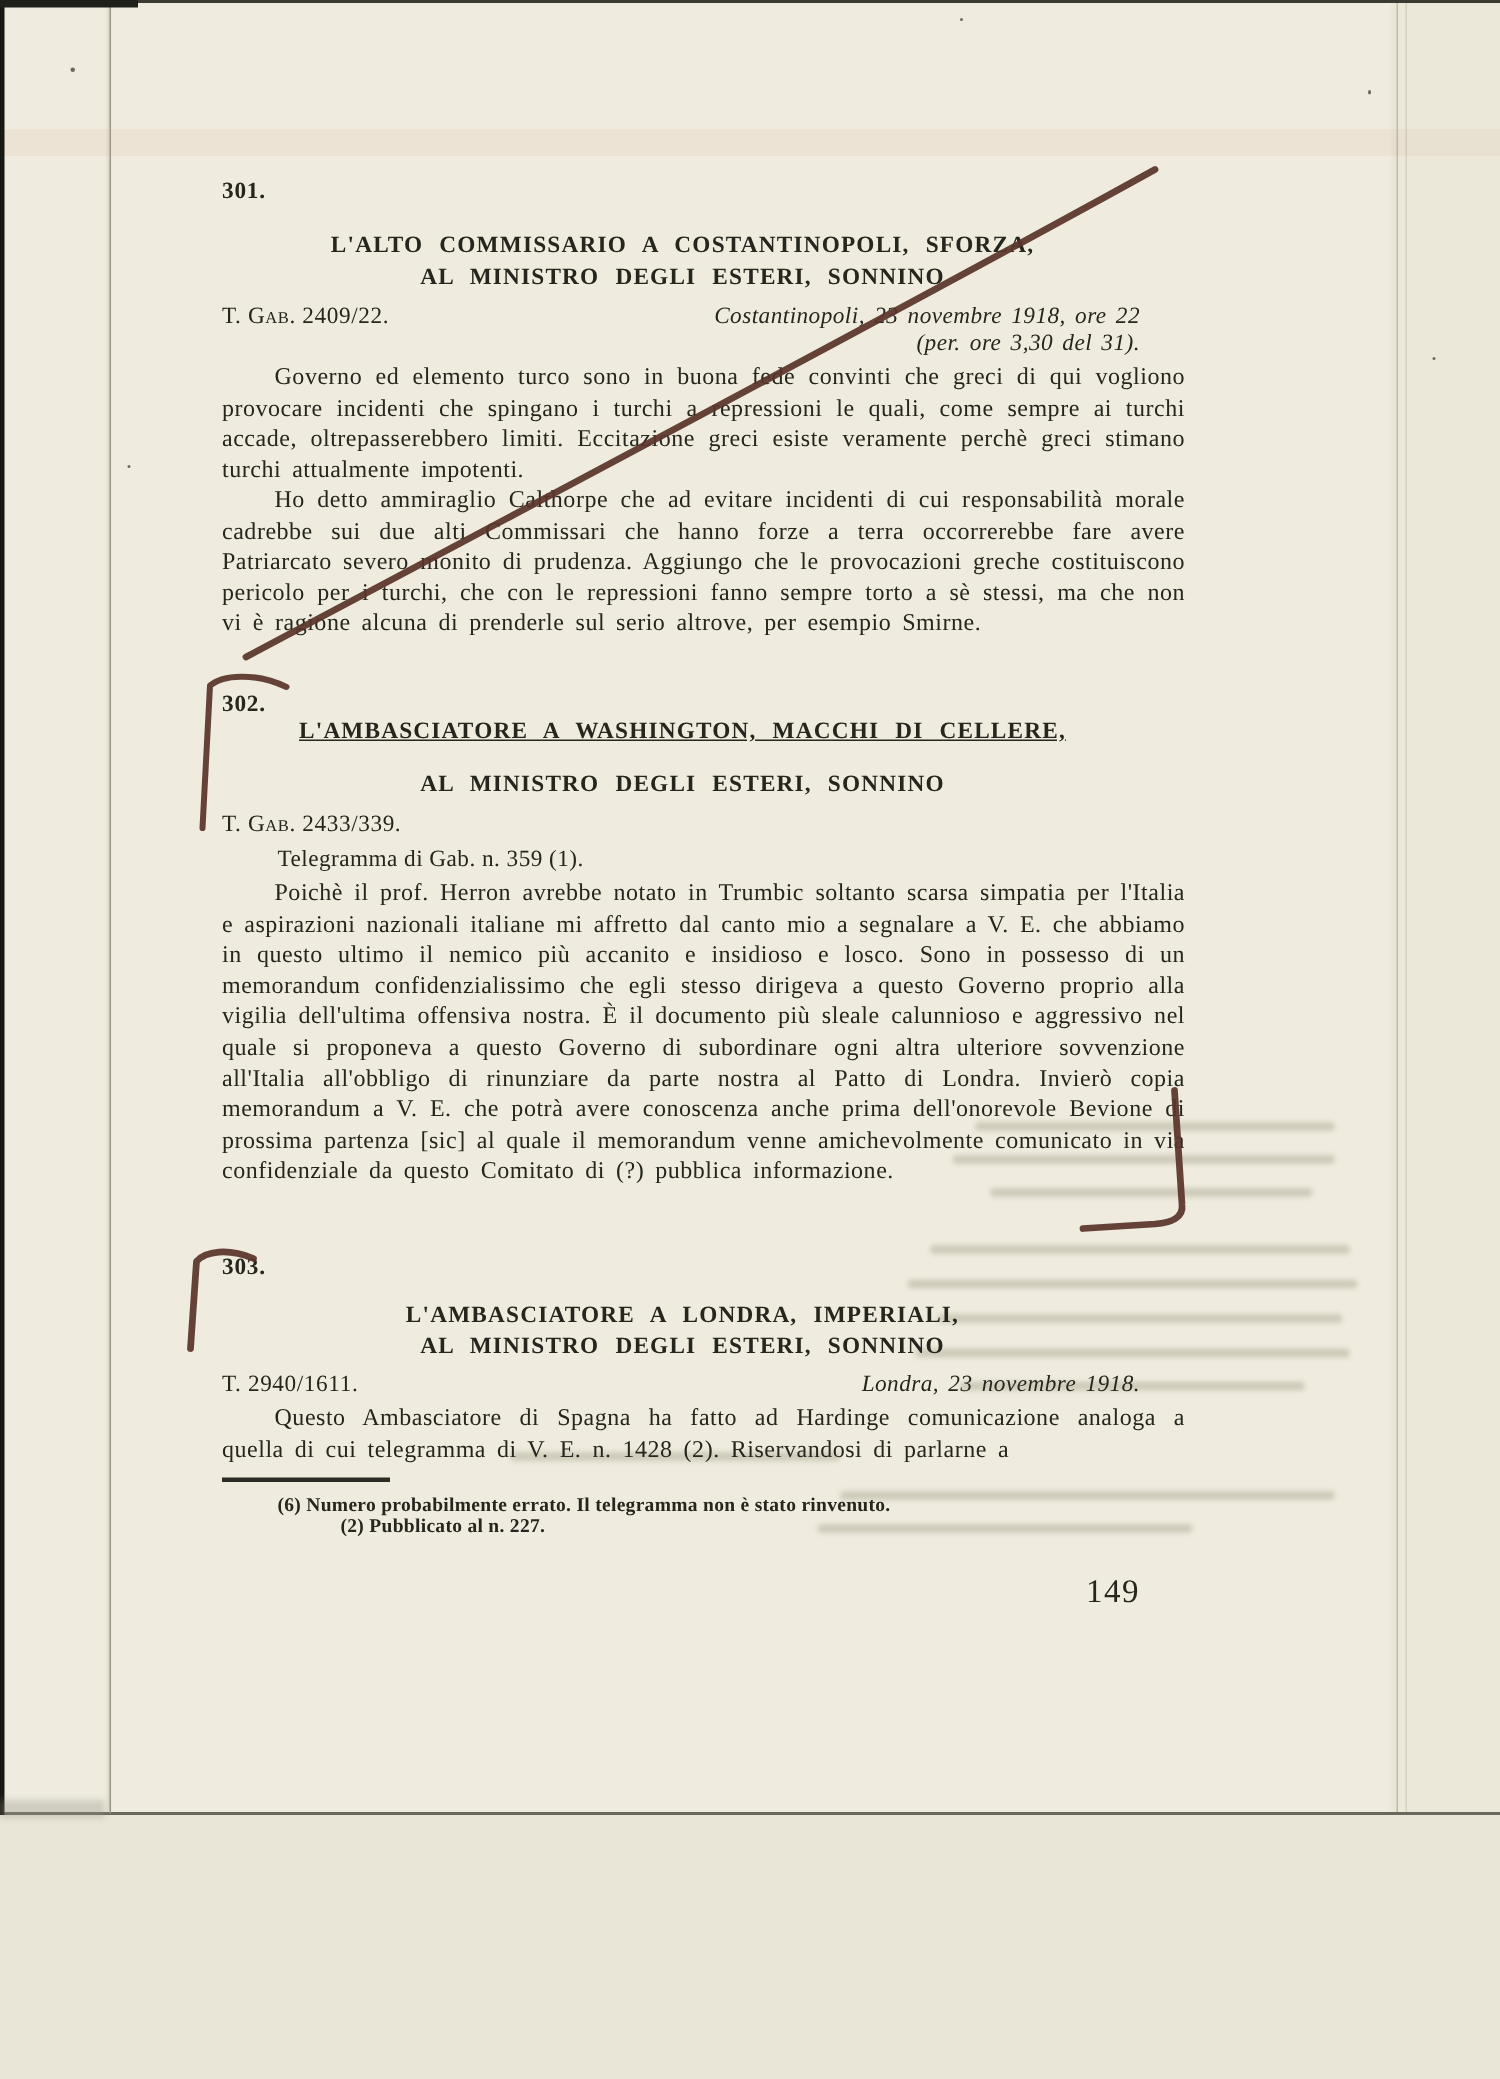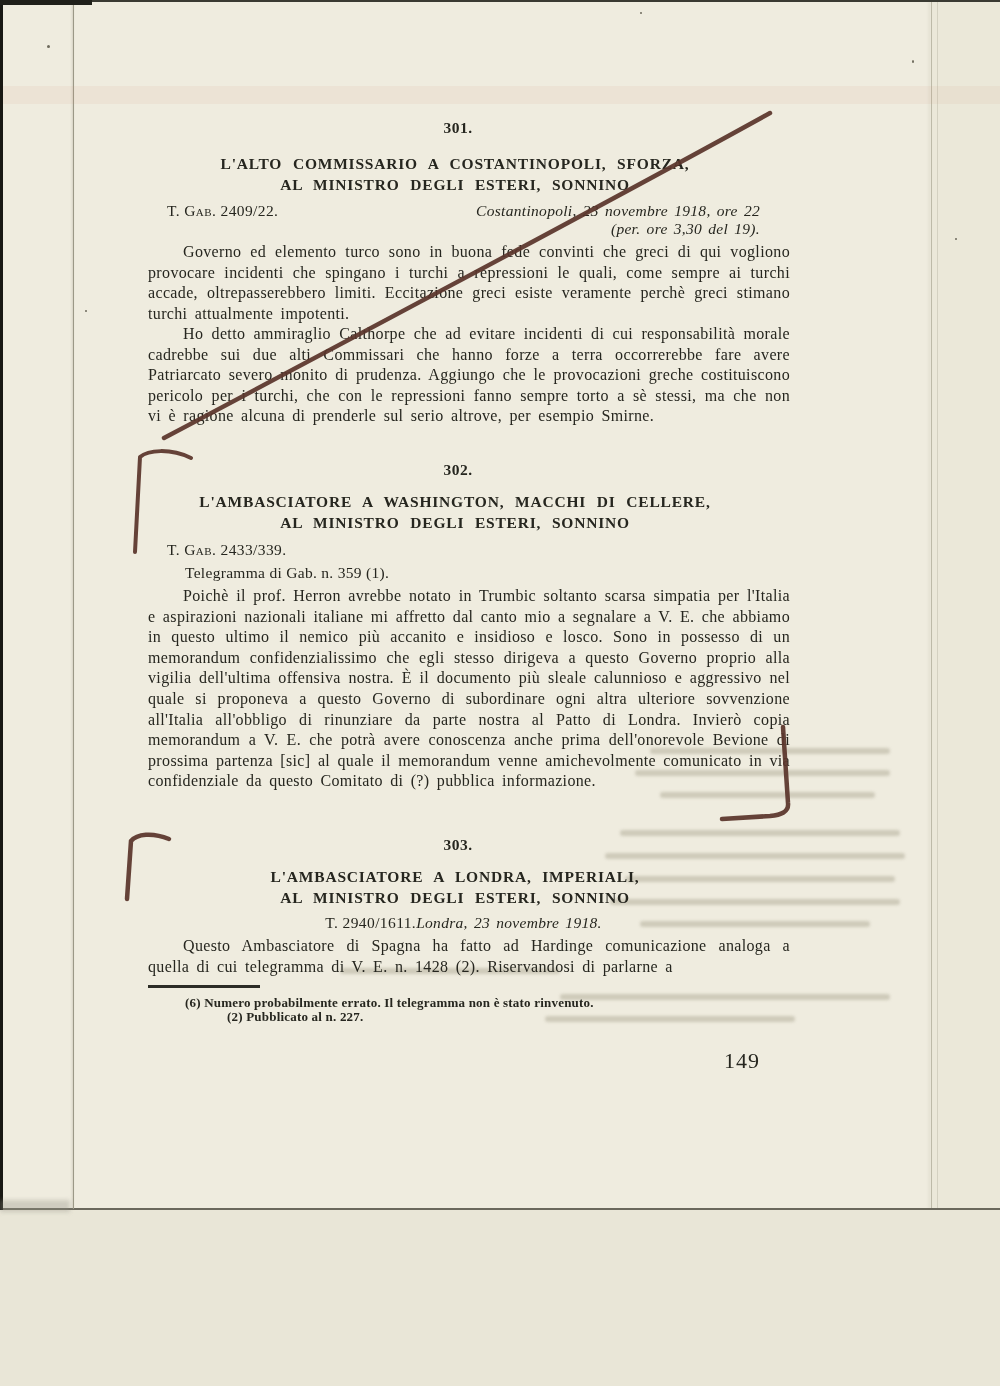--- a/index.html
+++ b/index.html
@@ -16,24 +16,24 @@
   .right-fold{position:absolute;left:931px;top:0;width:1px;height:1210px;background:#bdbaa8;box-shadow:6px 0 0 rgba(170,166,148,.35), -2px 0 3px rgba(180,176,158,.4);}
   .left-strip{position:absolute;left:0;top:0;width:3px;height:1210px;background:#191914;}
   .top-strip{position:absolute;left:0;top:0;width:1000px;height:2px;background:#3a3a32;}
   .top-corner{position:absolute;left:0;top:0;width:92px;height:5px;background:#20201a;}
   .crease{position:absolute;left:73px;top:0;width:1px;height:1209px;background:#9b9887;box-shadow:-1px 0 2px rgba(160,156,140,.5);}
   .pink-band{position:absolute;left:0;top:86px;width:1000px;height:18px;background:rgba(214,148,126,.09);}
   .bottom-smudge{position:absolute;left:0;top:1200px;width:70px;height:12px;background:rgba(150,147,136,.35);filter:blur(2px);}
   .speck{position:absolute;border-radius:50%;background:#6d6a5c;}
 
   
-  .doc-number{position:absolute;left:148px;width:620px;text-align:center;font-weight:bold;font-size:15.5px;letter-spacing:.5px;}
+  .doc-number{position:absolute;left:148px;width:620px;font-weight:bold;font-size:15.5px;letter-spacing:.5px;}
   .head{position:absolute;left:125px;width:660px;text-align:center;font-weight:bold;font-size:15.5px;letter-spacing:.8px;word-spacing:6px;white-space:nowrap;}
   .metarow{position:absolute;left:148px;width:642px;display:flex;justify-content:space-between;align-items:flex-start;box-sizing:border-box;padding-right:30px;font-size:15.5px;}
-  .protocol{font-variant:small-caps;letter-spacing:.4px;white-space:nowrap;margin-left:19px;}
+  .protocol{font-variant:small-caps;letter-spacing:.4px;white-space:nowrap;}
   .dateline{font-style:italic;text-align:right;letter-spacing:.3px;word-spacing:2px;white-space:nowrap;}
   .para{position:absolute;left:148px;width:642px;font-size:16px;line-height:20.6px;text-align:justify;text-indent:35px;letter-spacing:.35px;word-spacing:3px;}
   .plainline{position:absolute;left:185px;font-size:15.5px;letter-spacing:.3px;}
   .fnrule{position:absolute;left:148px;top:985px;width:112px;height:3px;background:#2c2c26;}
   .footnote{position:absolute;left:185px;width:600px;font-size:13px;line-height:13.5px;font-weight:bold;letter-spacing:.2px;}
   .pagenum{position:absolute;left:724px;top:1048px;font-size:22px;letter-spacing:1px;}
 
   
   .pen{position:absolute;left:0;top:0;pointer-events:none;}
   .pen path{fill:none;stroke:#5a352b;stroke-linecap:round;stroke-linejoin:round;opacity:.93;}
@@ -74,39 +74,39 @@
   <div class="gline" style="left:560px;top:994px;width:330px;"></div>
   <div class="gline" style="left:545px;top:1016px;width:250px;"></div>
 
   <div class="doc-number" style="top:119px;">301.</div>
   <div class="head" style="top:155px;">L'ALTO COMMISSARIO A COSTANTINOPOLI, SFORZA,</div>
   <div class="head" style="top:176px;">AL MINISTRO DEGLI ESTERI, SONNINO</div>
   <div class="metarow" style="top:202px;">
     <span class="protocol">T. Gab. 2409/22.</span>
     <span class="dateline">
       <span>Costantinopoli, 23 novembre 1918, ore 22</span><br>
-      <span>(per. ore 3,30 del 19).</span>
+      <span>(per. ore 3,30 del 31).</span>
     </span>
   </div>
   <div class="para" style="top:242px;">Governo ed elemento turco sono in buona fede convinti che greci di qui vogliono provocare incidenti che spingano i turchi a repressioni le quali, come sempre ai turchi accade, oltrepasserebbero limiti. Eccitazione greci esiste veramente perchè greci stimano turchi attualmente impotenti.</div>
   <div class="para" style="top:324px;">Ho detto ammiraglio Calthorpe che ad evitare incidenti di cui responsabilità morale cadrebbe sui due alti Commissari che hanno forze a terra occorrerebbe fare avere Patriarcato severo monito di prudenza. Aggiungo che le provocazioni greche costituiscono pericolo per i turchi, che con le repressioni fanno sempre torto a sè stessi, ma che non vi è ragione alcuna di prenderle sul serio altrove, per esempio Smirne.</div>
 
   <div class="doc-number" style="top:461px;">302.</div>
-  <div class="head" style="top:493px;">L'AMBASCIATORE A WASHINGTON, MACCHI DI CELLERE,</div>
+  <div class="head" style="top:479px;text-decoration:underline;">L'AMBASCIATORE A WASHINGTON, MACCHI DI CELLERE,</div>
   <div class="head" style="top:514px;">AL MINISTRO DEGLI ESTERI, SONNINO</div>
   <div class="metarow" style="top:541px;">
     <span class="protocol">T. Gab. 2433/339.</span>
   </div>
   <div class="plainline" style="top:564px;">Telegramma di Gab. n. 359 (1).</div>
   <div class="para" style="top:586px;">Poichè il prof. Herron avrebbe notato in Trumbic soltanto scarsa simpatia per l'Italia e aspirazioni nazionali italiane mi affretto dal canto mio a segnalare a V. E. che abbiamo in questo ultimo il nemico più accanito e insidioso e losco. Sono in possesso di un memorandum confidenzialissimo che egli stesso dirigeva a questo Governo proprio alla vigilia dell'ultima offensiva nostra. È il documento più sleale calunnioso e aggressivo nel quale si proponeva a questo Governo di subordinare ogni altra ulteriore sovvenzione all'Italia all'obbligo di rinunziare da parte nostra al Patto di Londra. Invierò copia memorandum a V. E. che potrà avere conoscenza anche prima dell'onorevole Bevione di prossima partenza [sic] al quale il memorandum venne amichevolmente comunicato in via confidenziale da questo Comitato di (?) pubblica informazione.</div>
 
   <div class="doc-number" style="top:836px;">303.</div>
   <div class="head" style="top:868px;">L'AMBASCIATORE A LONDRA, IMPERIALI,</div>
   <div class="head" style="top:889px;">AL MINISTRO DEGLI ESTERI, SONNINO</div>
-  <div class="metarow" style="top:914px;justify-content:center;">
+  <div class="metarow" style="top:914px;">
     <span class="protocol">T. 2940/1611.</span>
     <span class="dateline">Londra, 23 novembre 1918.</span>
   </div>
   <div class="para" style="top:936px;">Questo Ambasciatore di Spagna ha fatto ad Hardinge comunicazione analoga a quella di cui telegramma di V. E. n. 1428 (2). Riservandosi di parlarne a</div>
 
   <div class="fnrule"></div>
   <div class="footnote" style="top:996px;">(6) Numero probabilmente errato. Il telegramma non è stato rinvenuto.</div>
   <div class="footnote" style="top:1010px;margin-left:42px;">(2) Pubblicato al n. 227.</div>
 
   <div class="pagenum">149</div>

